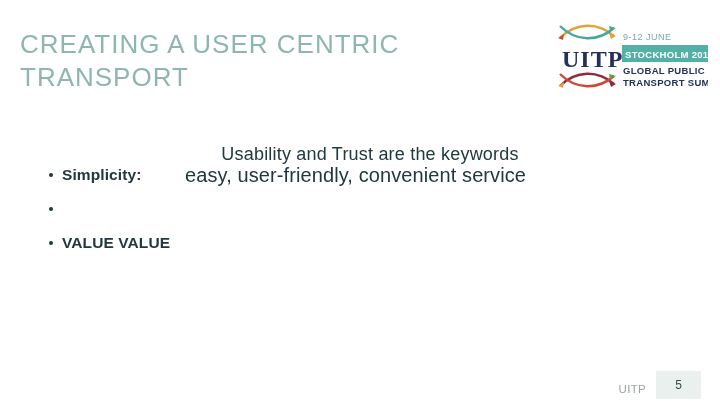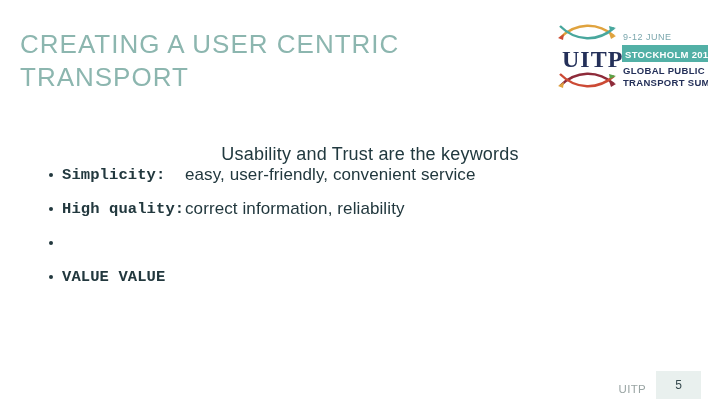--- a/index.html
+++ b/index.html
@@ -29,22 +29,22 @@
   
   .bullets{position:absolute;left:40px;top:158px;width:640px;}
   .bullet-row{display:flex;align-items:center;height:34px;color:#22383e;}
   .bullet-dot{
     width:22px;flex:0 0 22px;display:flex;align-items:center;justify-content:flex-start;
   }
   .bullet-dot::before{
     content:"";display:block;width:4px;height:4px;border-radius:50%;
     background:#22383e;margin-left:9px;
   }
-  .bullet-term{flex:0 0 123px;font-weight:bold;font-size:15.5px;letter-spacing:0.1px;font-family:Liberation Mono, monospace;}
-  .bullet-desc{font-size:17px;letter-spacing:0.1px;}
+  .bullet-term{flex:0 0 123px;font-weight:bold;font-size:15.5px;letter-spacing:0.1px;}
+  .bullet-desc{font-size:20px;letter-spacing:0.1px;}
 
   
   .footer-brand{
     position:absolute;right:74px;bottom:10px;
     font-size:11.5px;color:#9aa5a4;letter-spacing:0.3px;
   }
   .page-box{
     position:absolute;right:19px;bottom:6px;width:45px;height:28px;
     background:#e9f0ee;display:flex;align-items:center;justify-content:center;
     font-size:12px;color:#35494d;
@@ -88,25 +88,20 @@
   <div class="subtitle">Usability and Trust are the keywords</div>
 
   <div class="bullets">
 
     <div class="bullet-row">
       <span class="bullet-dot"></span>
       <span class="bullet-term">Simplicity:</span>
       <span class="bullet-desc">easy, user-friendly, convenient service</span>
     </div>
 
-    <div class="bullet-row">
-      <span class="bullet-dot"></span>
-      <span class="bullet-term">High quality:</span>
-      <span class="bullet-desc">correct information, reliability</span>
-    </div>
 
     <div class="bullet-row">
       <span class="bullet-dot"></span>
     </div>
 
 
     <div class="bullet-row">
       <span class="bullet-dot"></span>
       <span class="bullet-term">VALUE VALUE</span>
       <span class="bullet-desc"></span>

